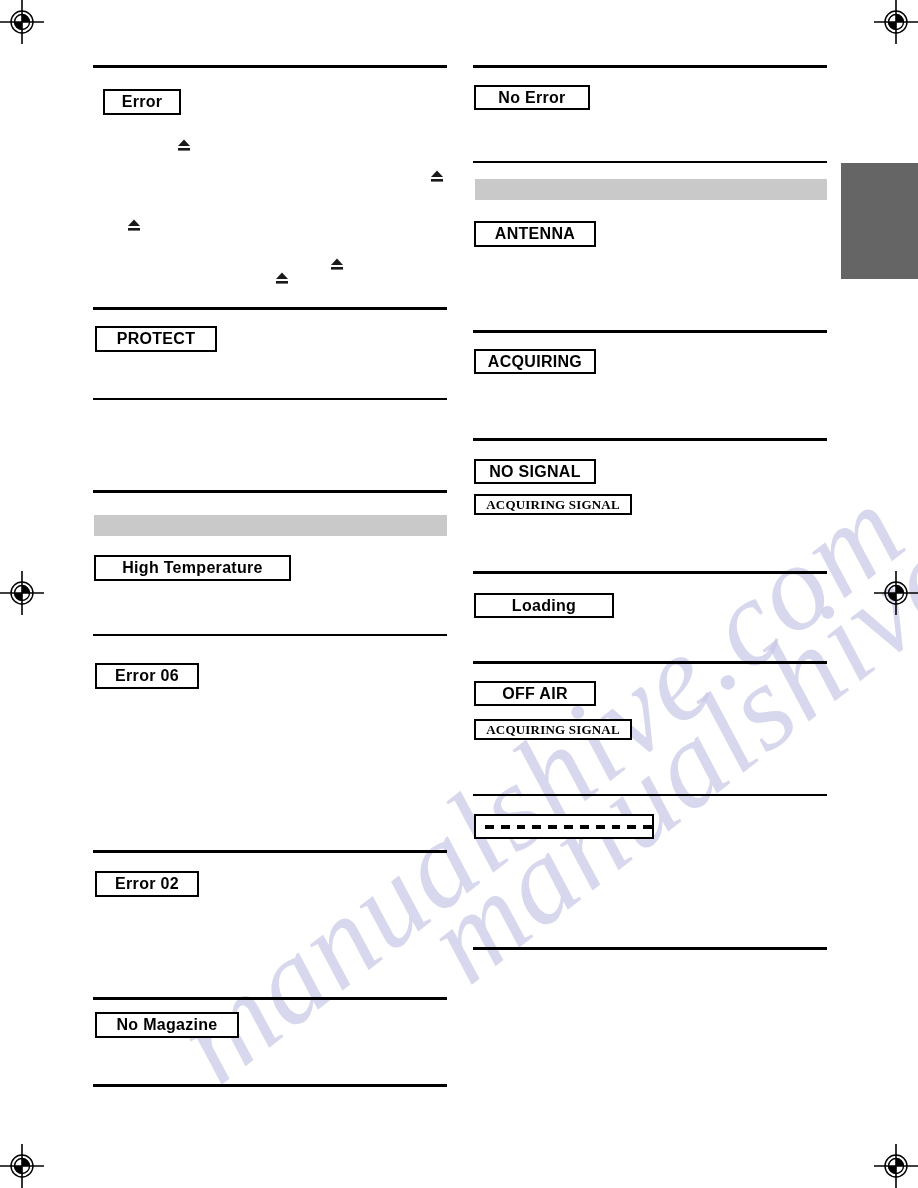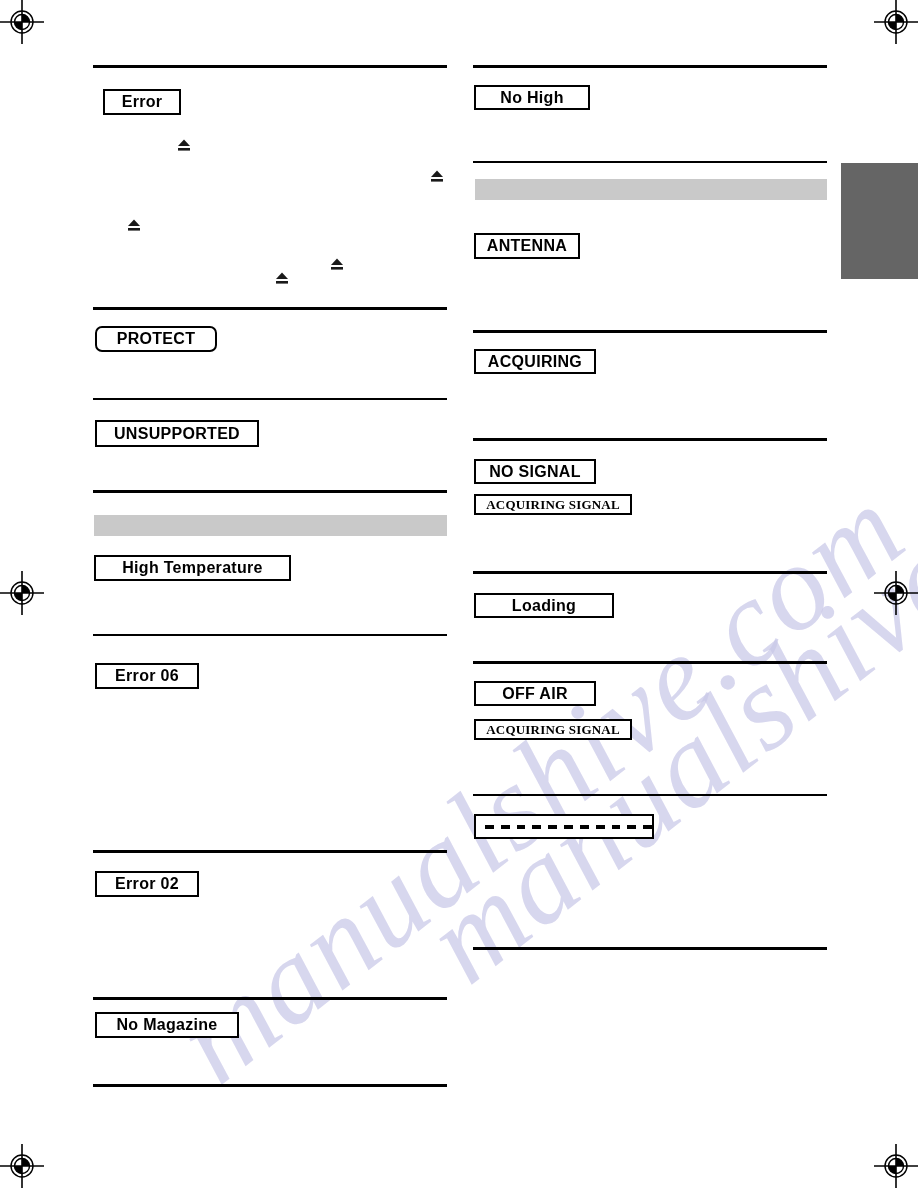--- a/index.html
+++ b/index.html
@@ -224,23 +224,22 @@
     <div class="rule" style="left:93px; top:490px; width:354px; height:3px;"></div>
     <div class="rule" style="left:93px; top:634px; width:354px; height:2px;"></div>
     <div class="rule" style="left:93px; top:850px; width:354px; height:3px;"></div>
     <div class="rule" style="left:93px; top:997px; width:354px; height:3px;"></div>
     <div class="rule" style="left:93px; top:1084px; width:354px; height:3px;"></div>
 
     <div class="tintbar" style="left:94px; top:515px; width:353px; height:21px;"></div>
 
     <div class="msgbox lg" style="left:95px; top:89px;  width:78px;  height:26px;margin-left:8px;">Error</div>
 
-    <div class="msgbox lg" style="left:95px; top:326px; width:122px; height:26px;border-radius:7px;">PROTECT</div>
-
-    <div class="msgbox lg" style="left:95px; top:420px; width:164px; height:27px;">UNSUPPORTED</div>
+    <div class="msgbox lg" style="left:95px; top:326px; width:122px; height:26px;">PROTECT</div>
+
 
     <div class="msgbox lg" style="left:94px; top:555px; width:197px; height:26px;">High Temperature</div>
 
     <div class="msgbox lg" style="left:95px; top:663px; width:104px; height:26px;">Error  06</div>
 
     <div class="msgbox lg" style="left:95px; top:871px; width:104px; height:26px;">Error  02</div>
 
     <div class="msgbox lg" style="left:95px; top:1012px; width:144px; height:26px;">No Magazine</div>
 
     <div class="eject-icon" style="left:177px; top:139px;">
@@ -282,23 +281,23 @@
     <div class="rule" style="left:473px; top:161px; width:354px; height:2px;"></div>
     <div class="rule" style="left:473px; top:330px; width:354px; height:3px;"></div>
     <div class="rule" style="left:473px; top:438px; width:354px; height:3px;"></div>
     <div class="rule" style="left:473px; top:571px; width:354px; height:3px;"></div>
     <div class="rule" style="left:473px; top:661px; width:354px; height:3px;"></div>
     <div class="rule" style="left:473px; top:794px; width:354px; height:2px;"></div>
     <div class="rule" style="left:473px; top:947px; width:354px; height:3px;"></div>
 
     <div class="tintbar" style="left:475px; top:179px; width:352px; height:21px;"></div>
 
-    <div class="msgbox lg" style="left:474px; top:85px;  width:116px; height:25px;">No High</div>
-
-    <div class="msgbox lg" style="left:474px; top:221px; width:106px; height:26px;margin-top:12px;">ANTENNA</div>
+    <div class="msgbox lg" style="left:474px; top:85px;  width:116px; height:25px;">No Error</div>
+
+    <div class="msgbox lg" style="left:474px; top:221px; width:122px; height:26px;">ANTENNA</div>
 
     <div class="msgbox lg" style="left:474px; top:349px; width:122px; height:25px;">ACQUIRING</div>
 
     <div class="msgbox lg" style="left:474px; top:459px; width:122px; height:25px;">NO SIGNAL</div>
 
     <div class="msgbox sm" style="left:474px; top:494px; width:158px; height:21px;">ACQUIRING  SIGNAL</div>
 
     <div class="msgbox lg" style="left:474px; top:593px; width:140px; height:25px;">Loading</div>
 
     <div class="msgbox lg" style="left:474px; top:681px; width:122px; height:25px;">OFF AIR</div>

